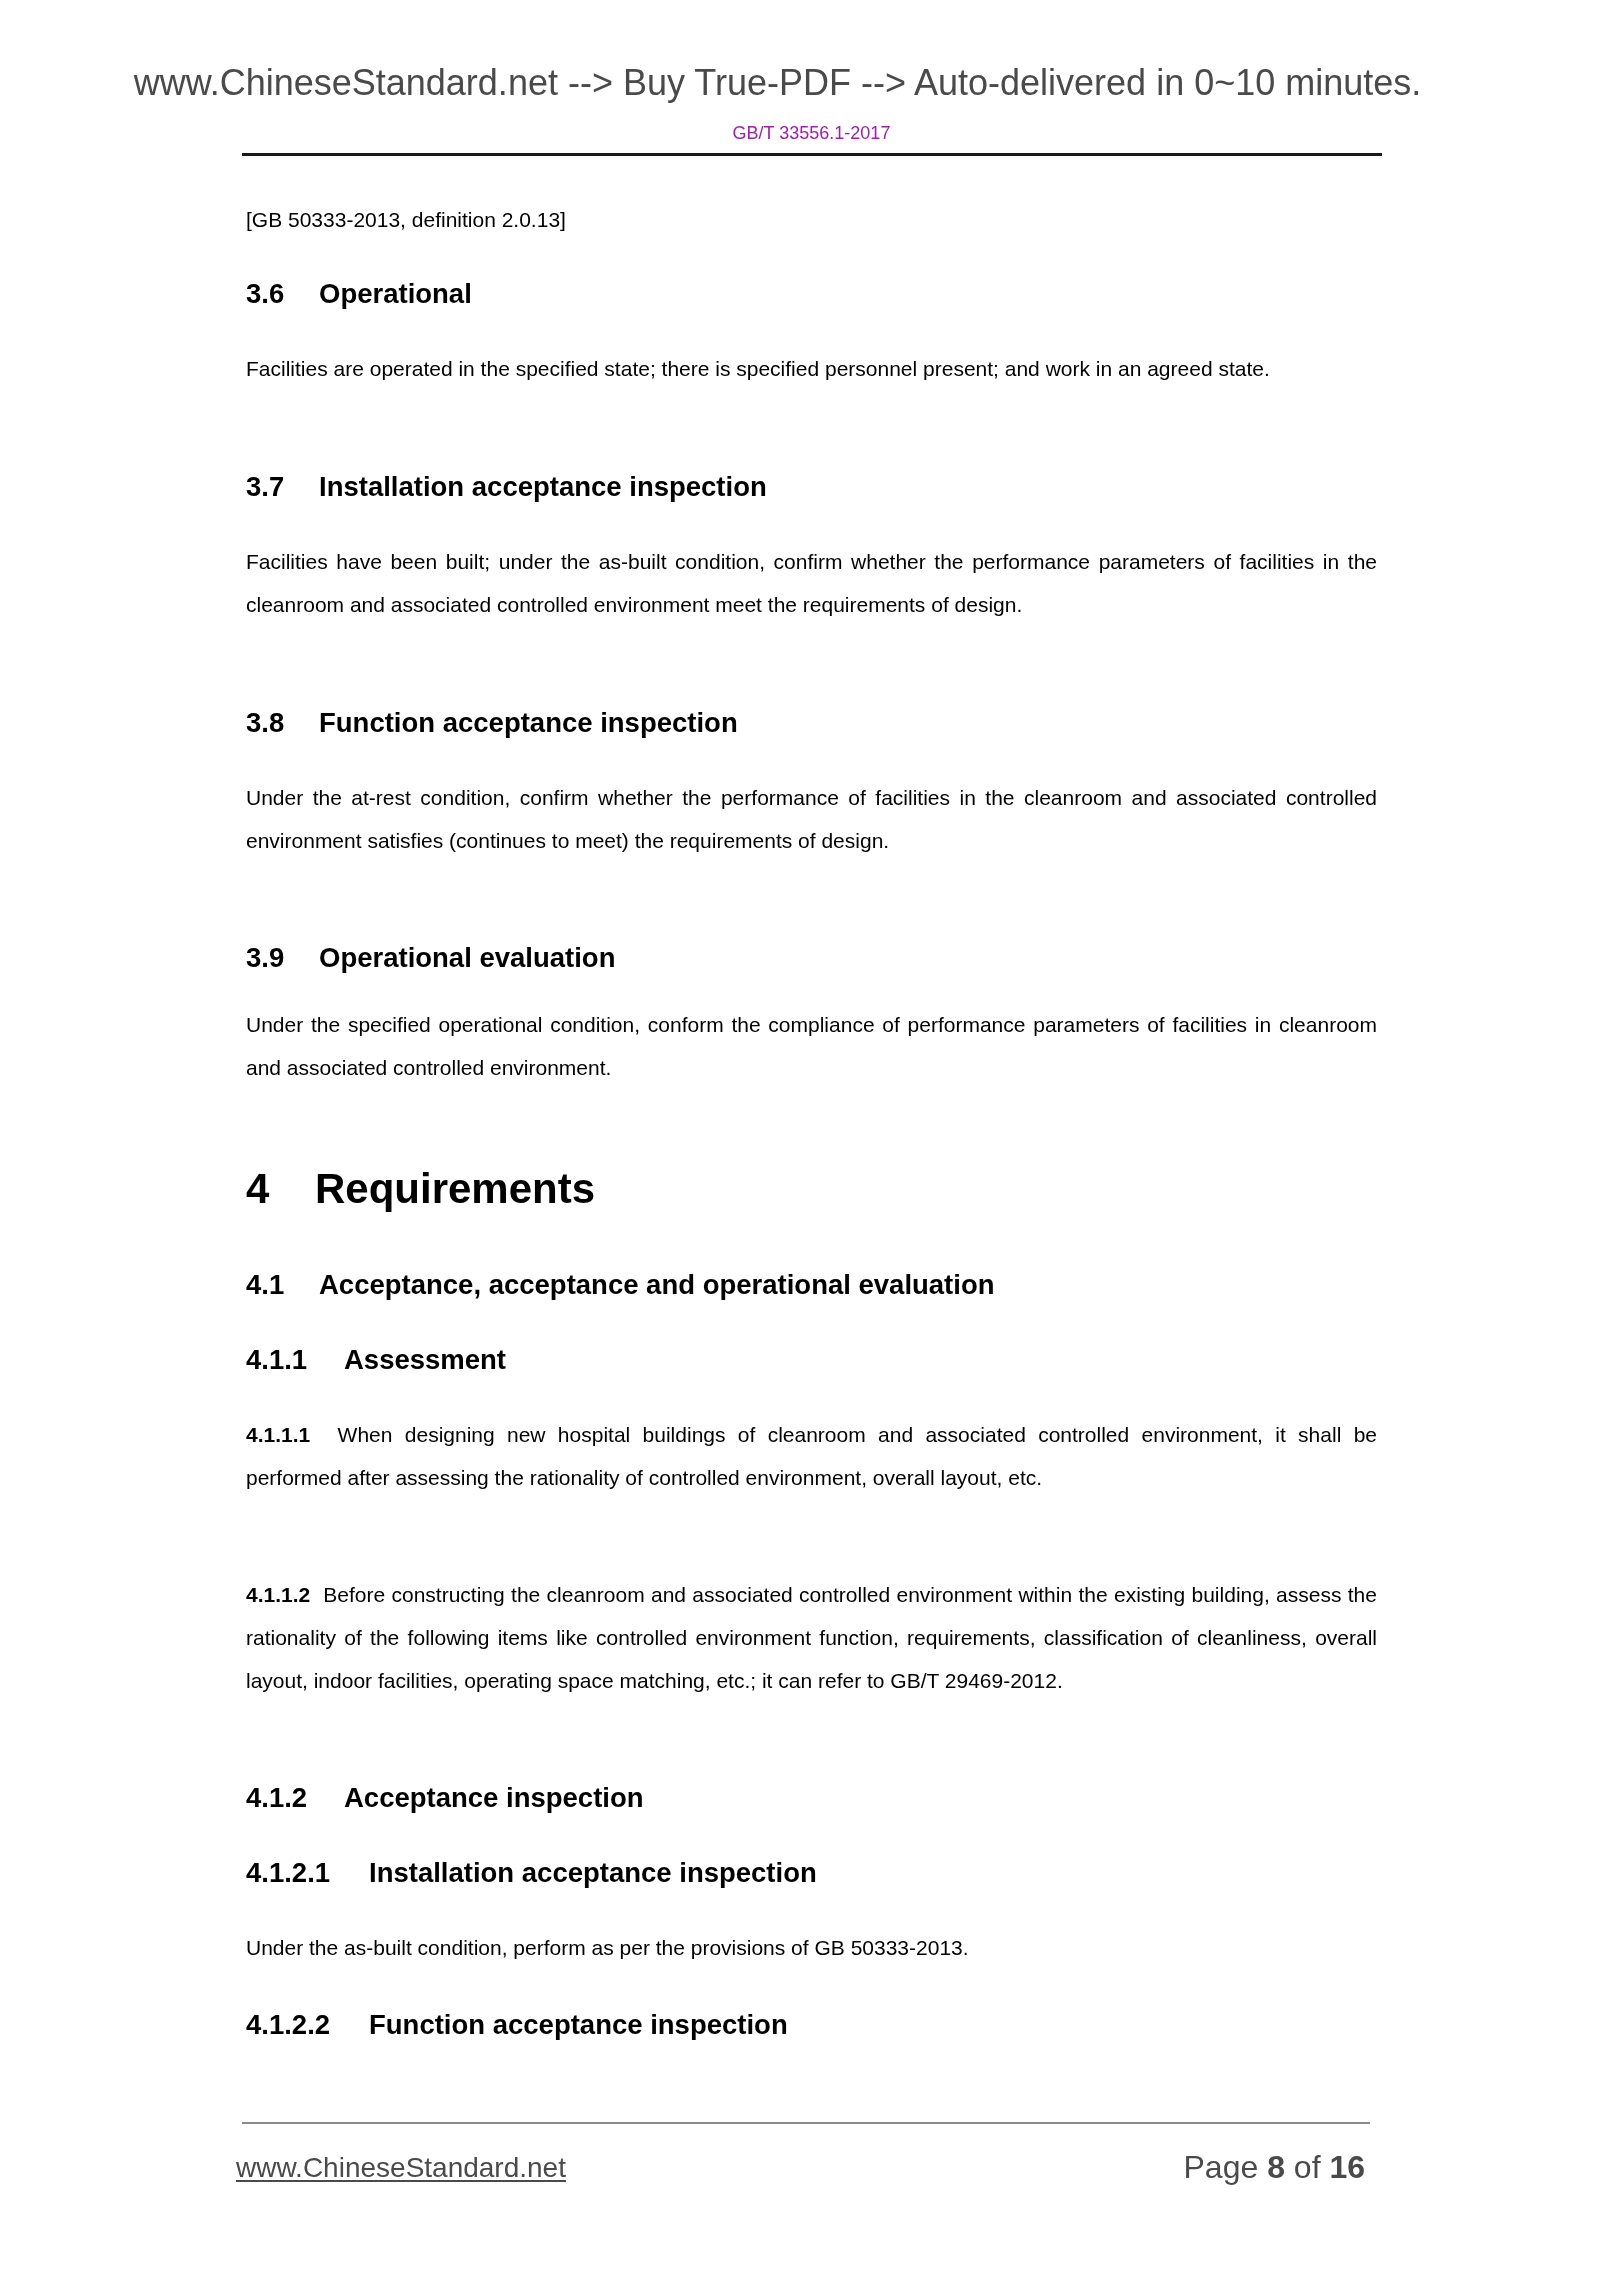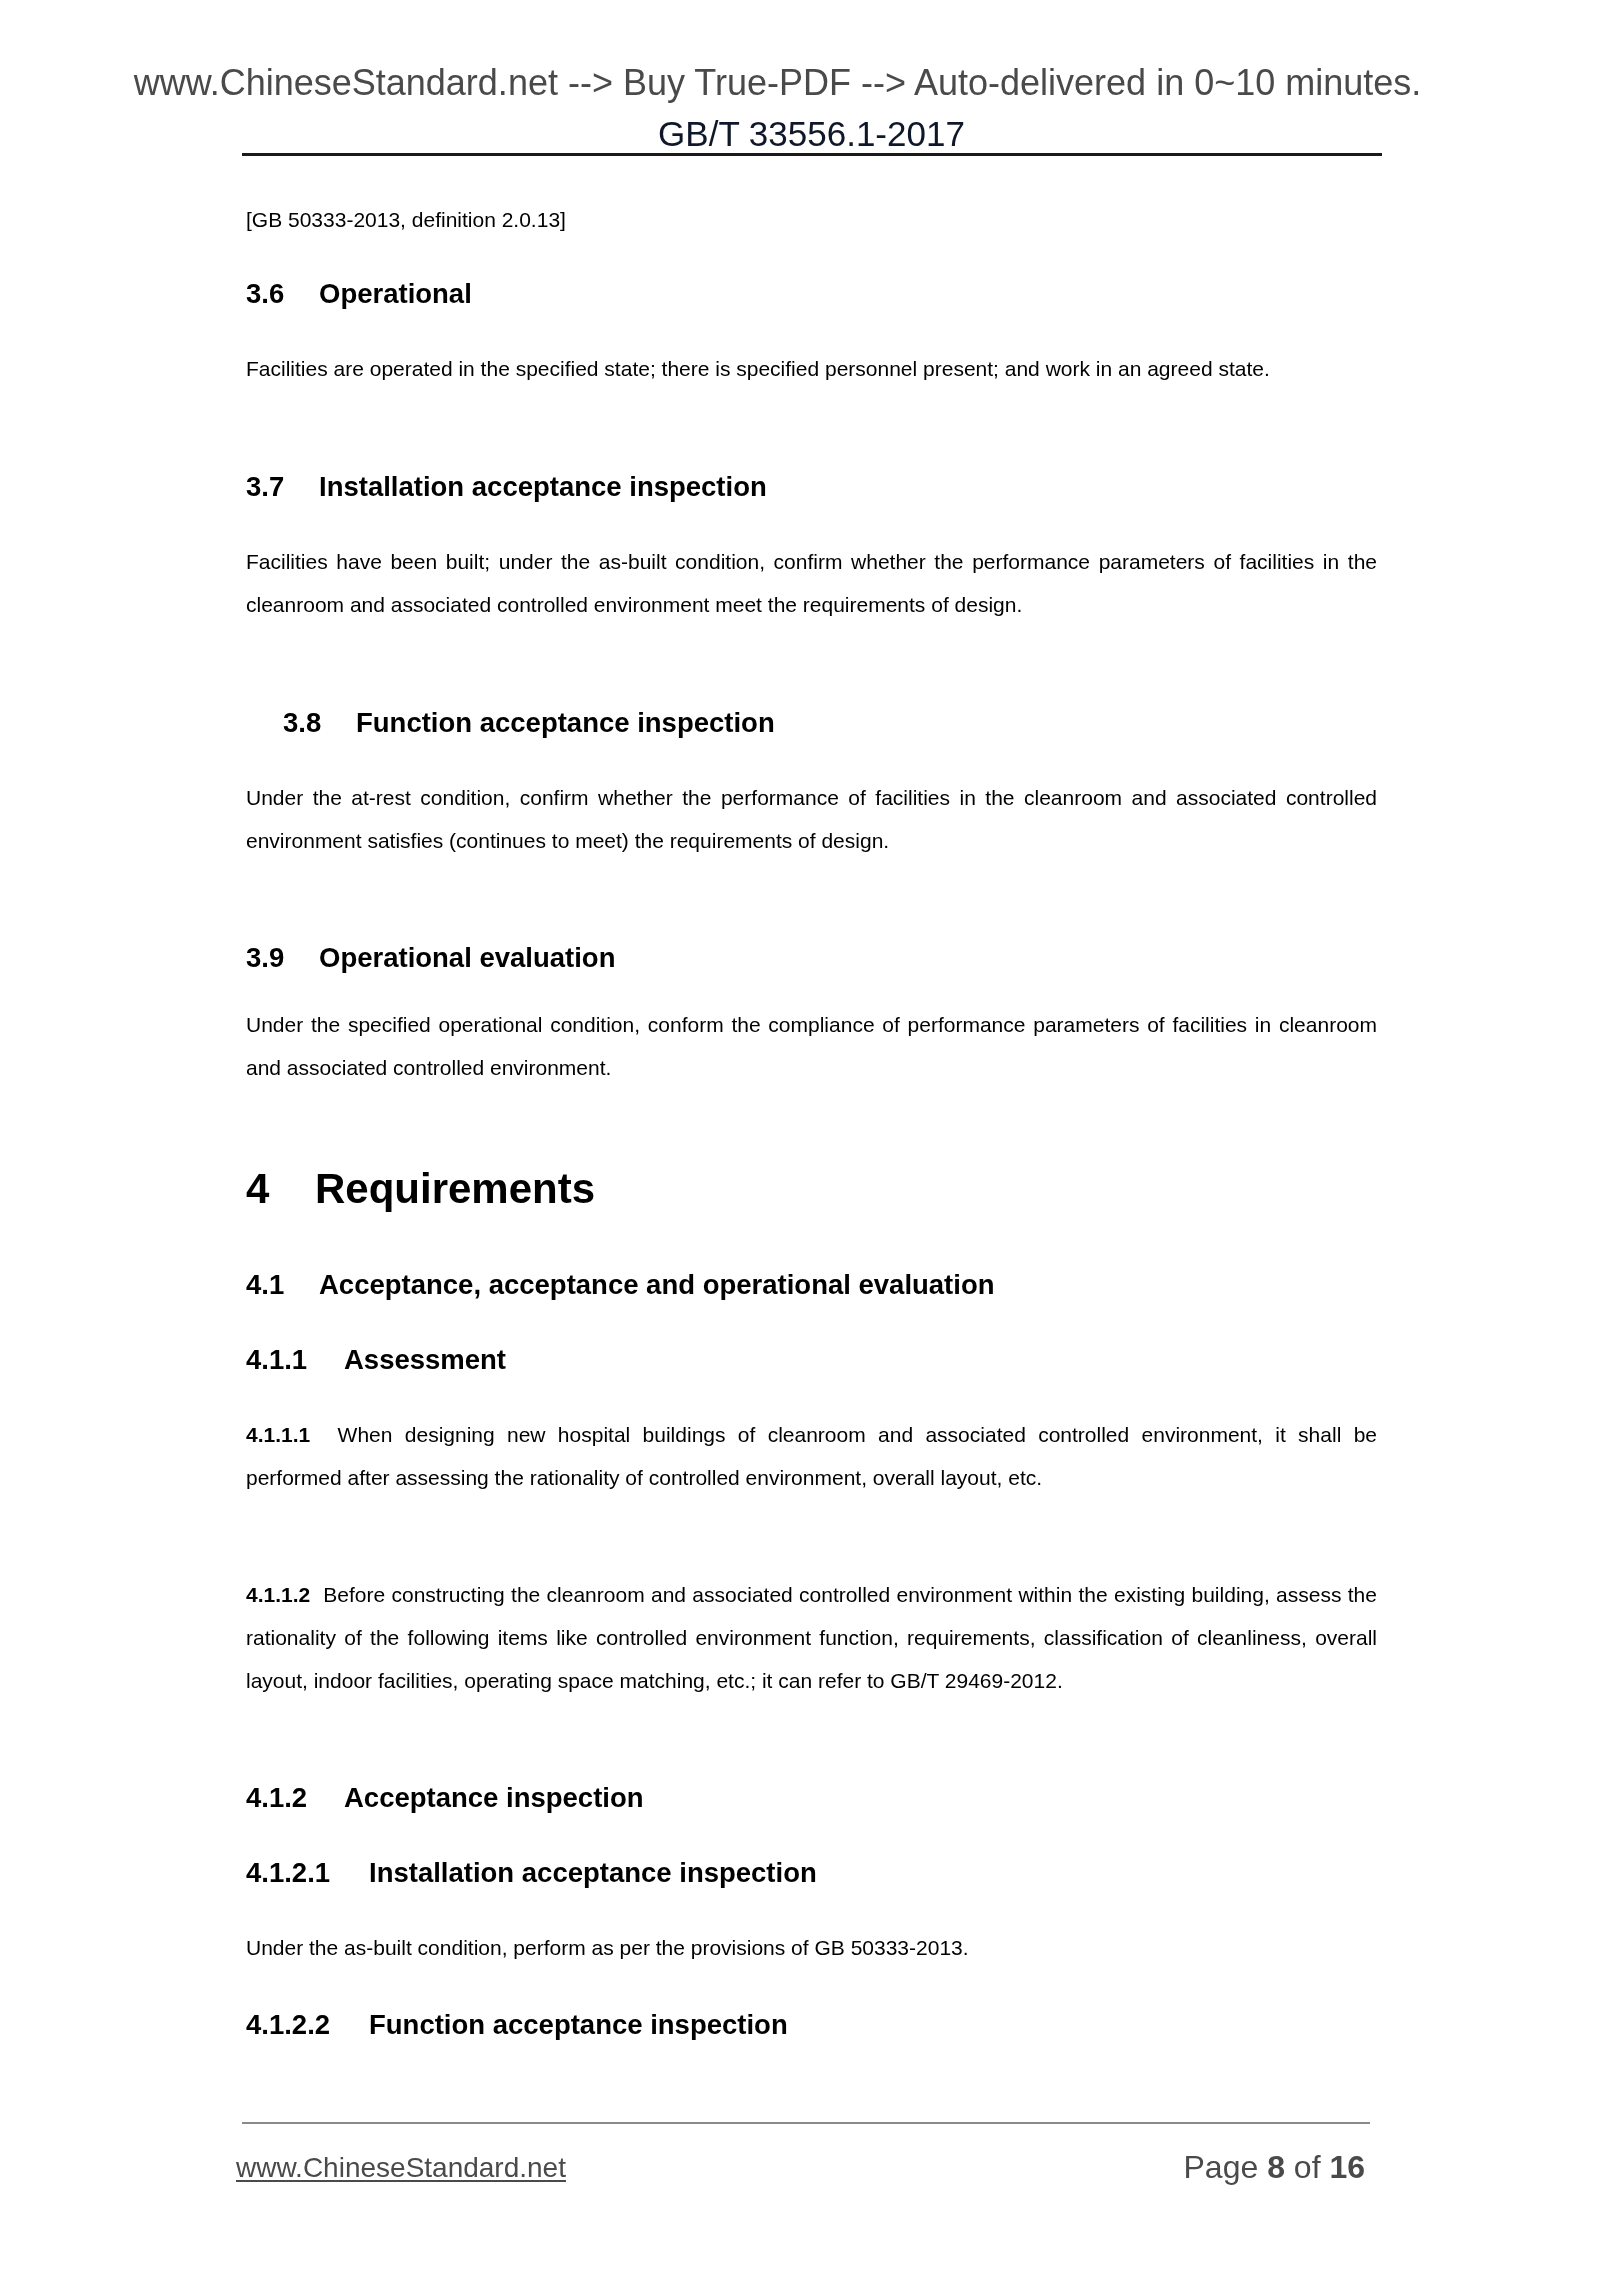--- a/index.html
+++ b/index.html
@@ -22,23 +22,23 @@
       left: 0; width: 1555px; top: 62px;
       text-align: center;
       font-size: 36px;
       line-height: 42px;
       color: #4a4a4a;
       white-space: nowrap;
     }
     .hdr-std {
       left: 0; width: 1623px; top: 117px;
       text-align: center;
-      font-size: 35px;
+      font-size: 18px;
       line-height: 33px;
-      color: #0f172a;
+      color: #a21caf;
     }
     .hdr-rule {
       left: 242px; width: 1140px; top: 153px;
       height: 2.5px; background: #1a1a1a;
     }
 
     
     .para {
       left: 246px; width: 1131px;
       font-size: 21px;
@@ -101,21 +101,21 @@
   <span class="num" style="width:73px;">3.6</span><span class="txt">Operational</span>
 </div>
 <p class="abs para" style="top:347px;">Facilities are operated in the specified state; there is specified personnel present; and work in an agreed state.</p>
 
 <div class="abs h2" style="top:465px;">
   <span class="num" style="width:73px;">3.7</span><span class="txt">Installation acceptance inspection</span>
 </div>
 <p class="abs para" style="top:540px;">Facilities have been built; under the as-built condition, confirm whether the performance parameters of facilities in the cleanroom and associated controlled environment meet the requirements of design.</p>
 
 <div class="abs h2" style="top:701px;">
-  <span class="num" style="width:73px;margin-left:37px;">3.8</span><span class="txt">Function acceptance inspection</span>
+  <span class="num" style="width:73px;">3.8</span><span class="txt">Function acceptance inspection</span>
 </div>
 <p class="abs para" style="top:776px;">Under the at-rest condition, confirm whether the performance of facilities in the cleanroom and associated controlled environment satisfies (continues to meet) the requirements of design.</p>
 
 <div class="abs h2" style="top:936px;">
   <span class="num" style="width:73px;">3.9</span><span class="txt">Operational evaluation</span>
 </div>
 <p class="abs para" style="top:1003px;">Under the specified operational condition, conform the compliance of performance parameters of facilities in cleanroom and associated controlled environment.</p>
 
 <div class="abs h1" style="top:1164px;">
   <span class="num">4</span><span>Requirements</span>

